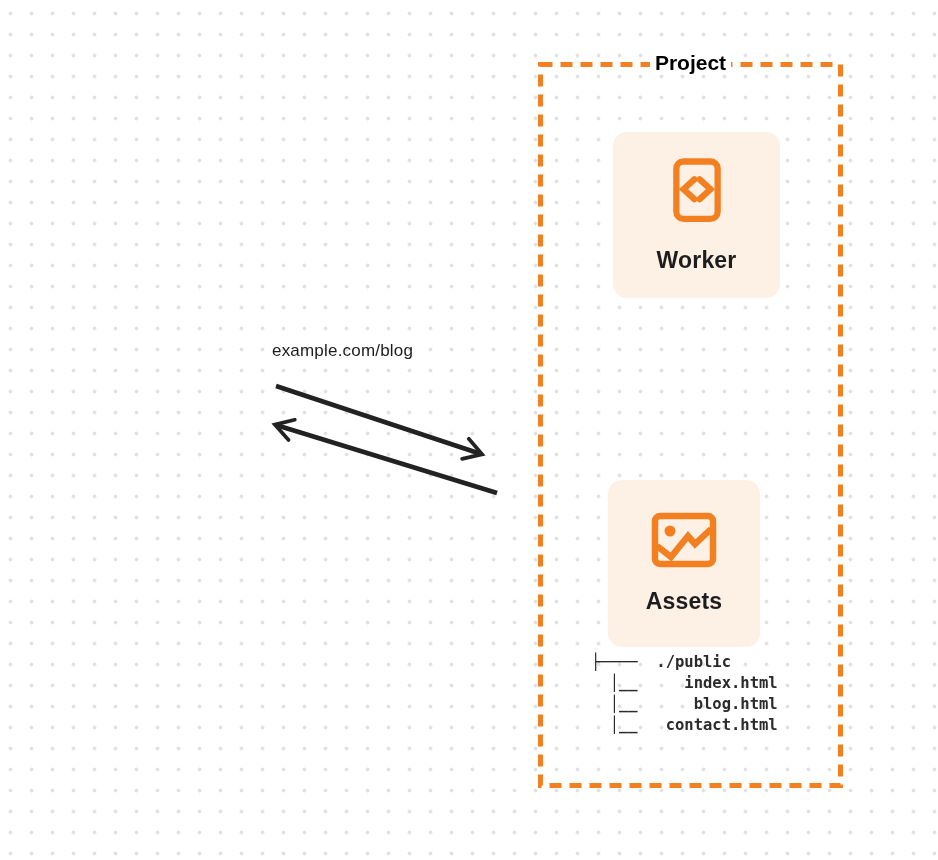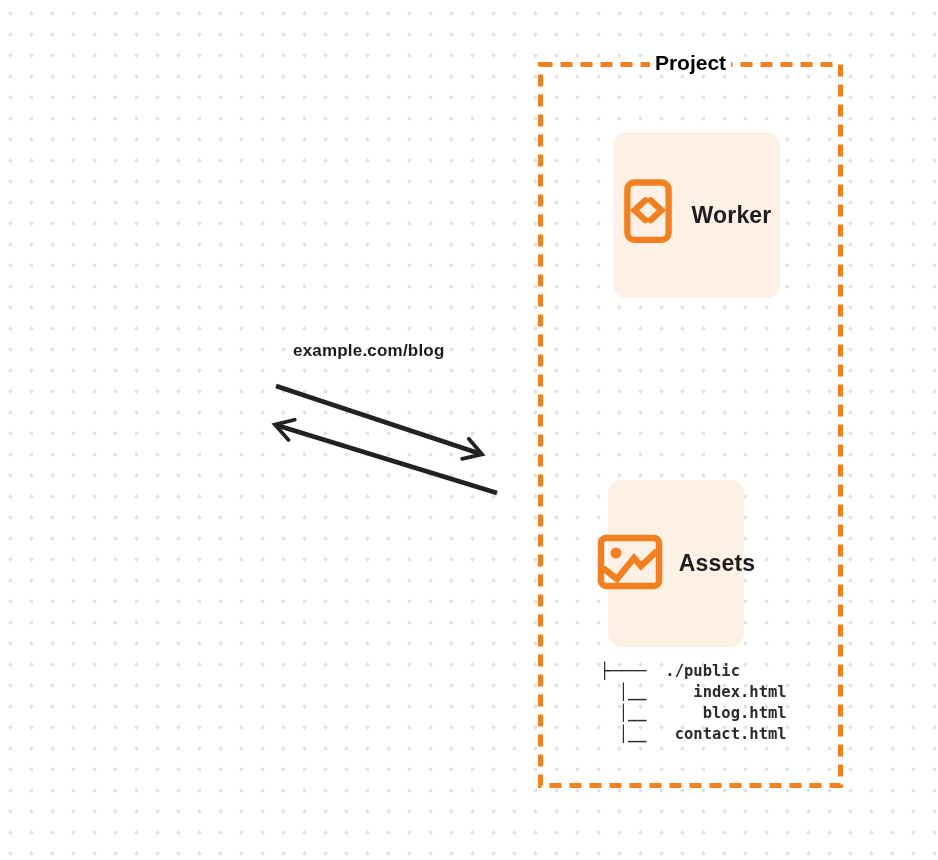--- a/index.html
+++ b/index.html
@@ -8,51 +8,51 @@
     width:938px;height:860px;
     background-color:#ffffff;
     background-image:radial-gradient(circle,#e2e2e5 1.9px,rgba(0,0,0,0) 2.1px);
     background-size:21px 21px;
     background-position:0px 3px;
     font-family:"Liberation Sans",sans-serif;
     overflow:hidden;
   }
   .card{
     position:absolute;
-    display:flex;flex-direction:row;align-items:center;justify-content:center;
+    display:flex;flex-direction:column;align-items:center;justify-content:center;
     gap:16px;
   }
   .client-box{
     left:63px;top:345px;width:165px;height:165px;
     background:#f4f4f6;border-radius:5px;
   }
   .node-label{
     font-size:23px;font-weight:bold;color:#1d1d1f;letter-spacing:.2px;
   }
   .url-label{
-    position:absolute;left:293px;top:341px;
-    font-size:17px;font-weight:bold;color:#1d1d1f;letter-spacing:.2px;
+    position:absolute;left:272px;top:341px;
+    font-size:17px;font-weight:normal;color:#1d1d1f;letter-spacing:.2px;
   }
   .arrows-svg{position:absolute;left:250px;top:366px;}
   .project-border-svg{position:absolute;left:538px;top:62px;}
   .project-label{
     position:absolute;left:538px;top:51px;width:305px;
     text-align:center;font-size:21px;font-weight:bold;color:#000000;
   }
   .project-label span{background:#ffffff;padding:0 5px;}
   .worker-card{
     left:613px;top:132px;width:167px;height:166px;
     background:#fcf1e4;border-radius:14px;
   }
   .assets-card{
-    left:608px;top:480px;width:136px;height:167px;
+    left:608px;top:480px;width:152px;height:167px;
     background:#fcf1e4;border-radius:14px;
   }
   .file-tree{
-    position:absolute;left:588px;top:649px;margin:12px;
+    position:absolute;left:588px;top:649px;margin:3px;
     font-family:"DejaVu Sans Mono","Liberation Mono",monospace;
     font-size:15.5px;line-height:21px;font-weight:600;color:#2b2b2b;
     white-space:pre;
   }
 </style>
 </head>
 <body>
 
 <div class="canvas">
 

